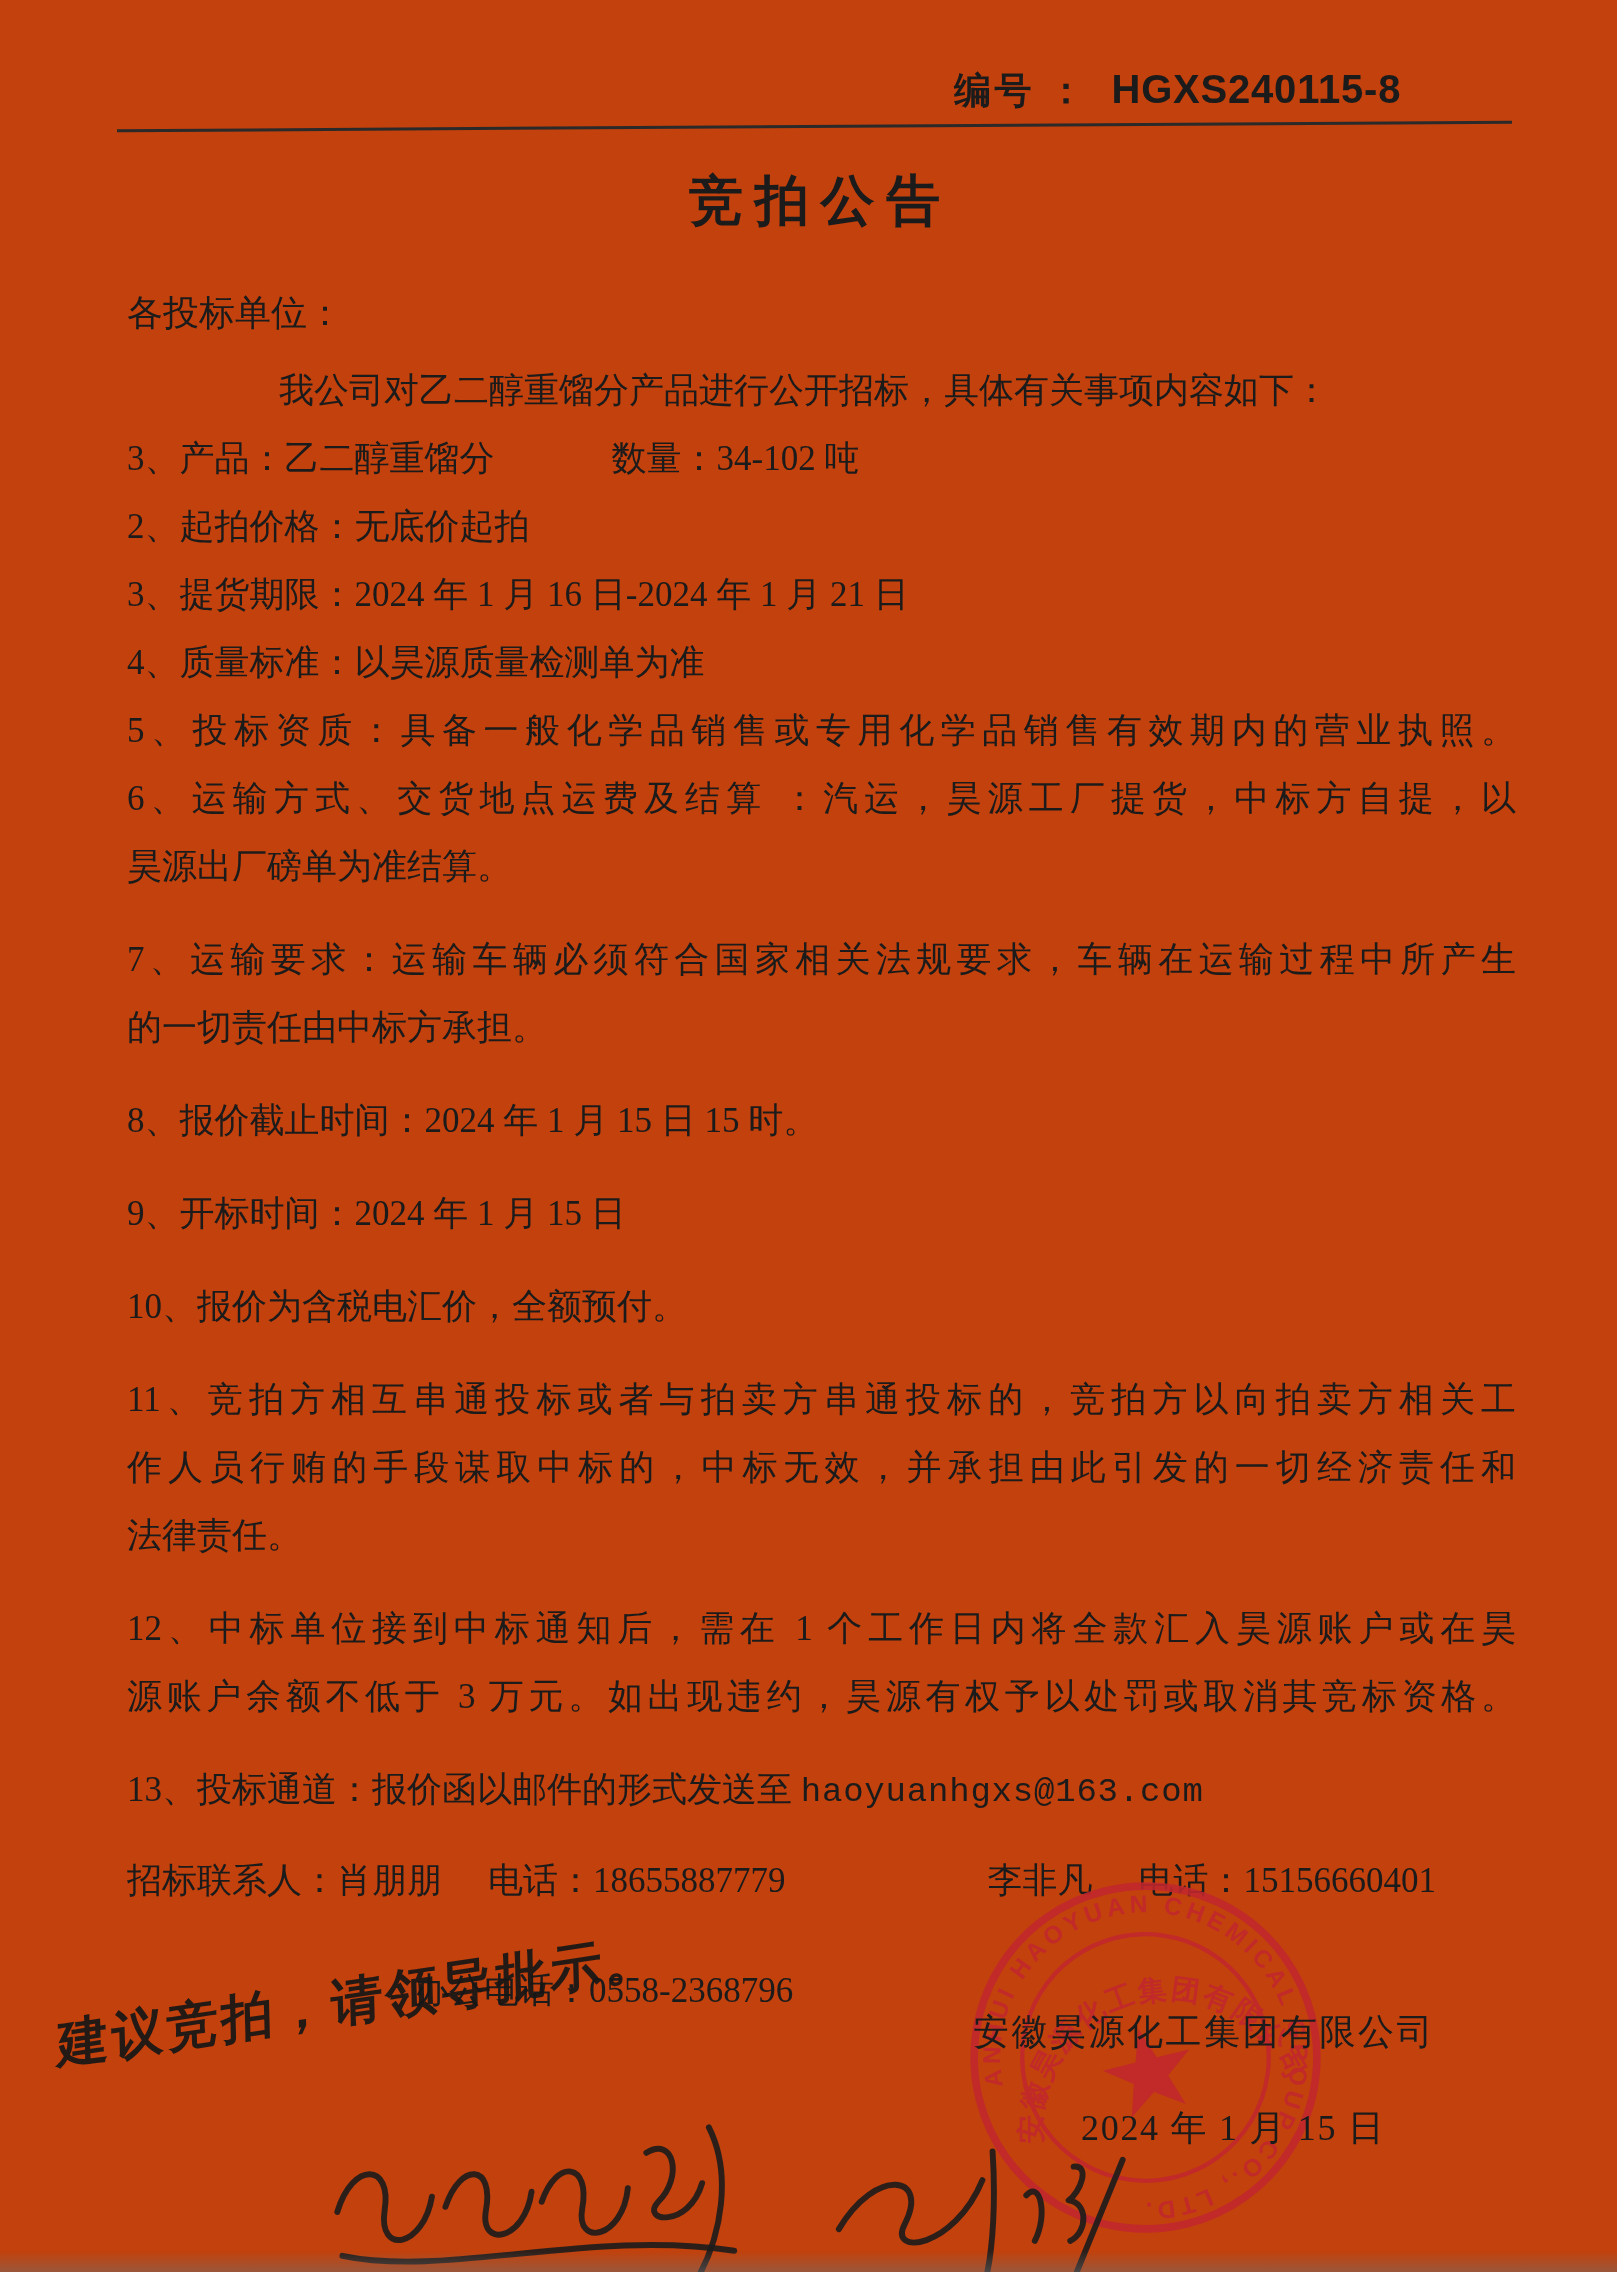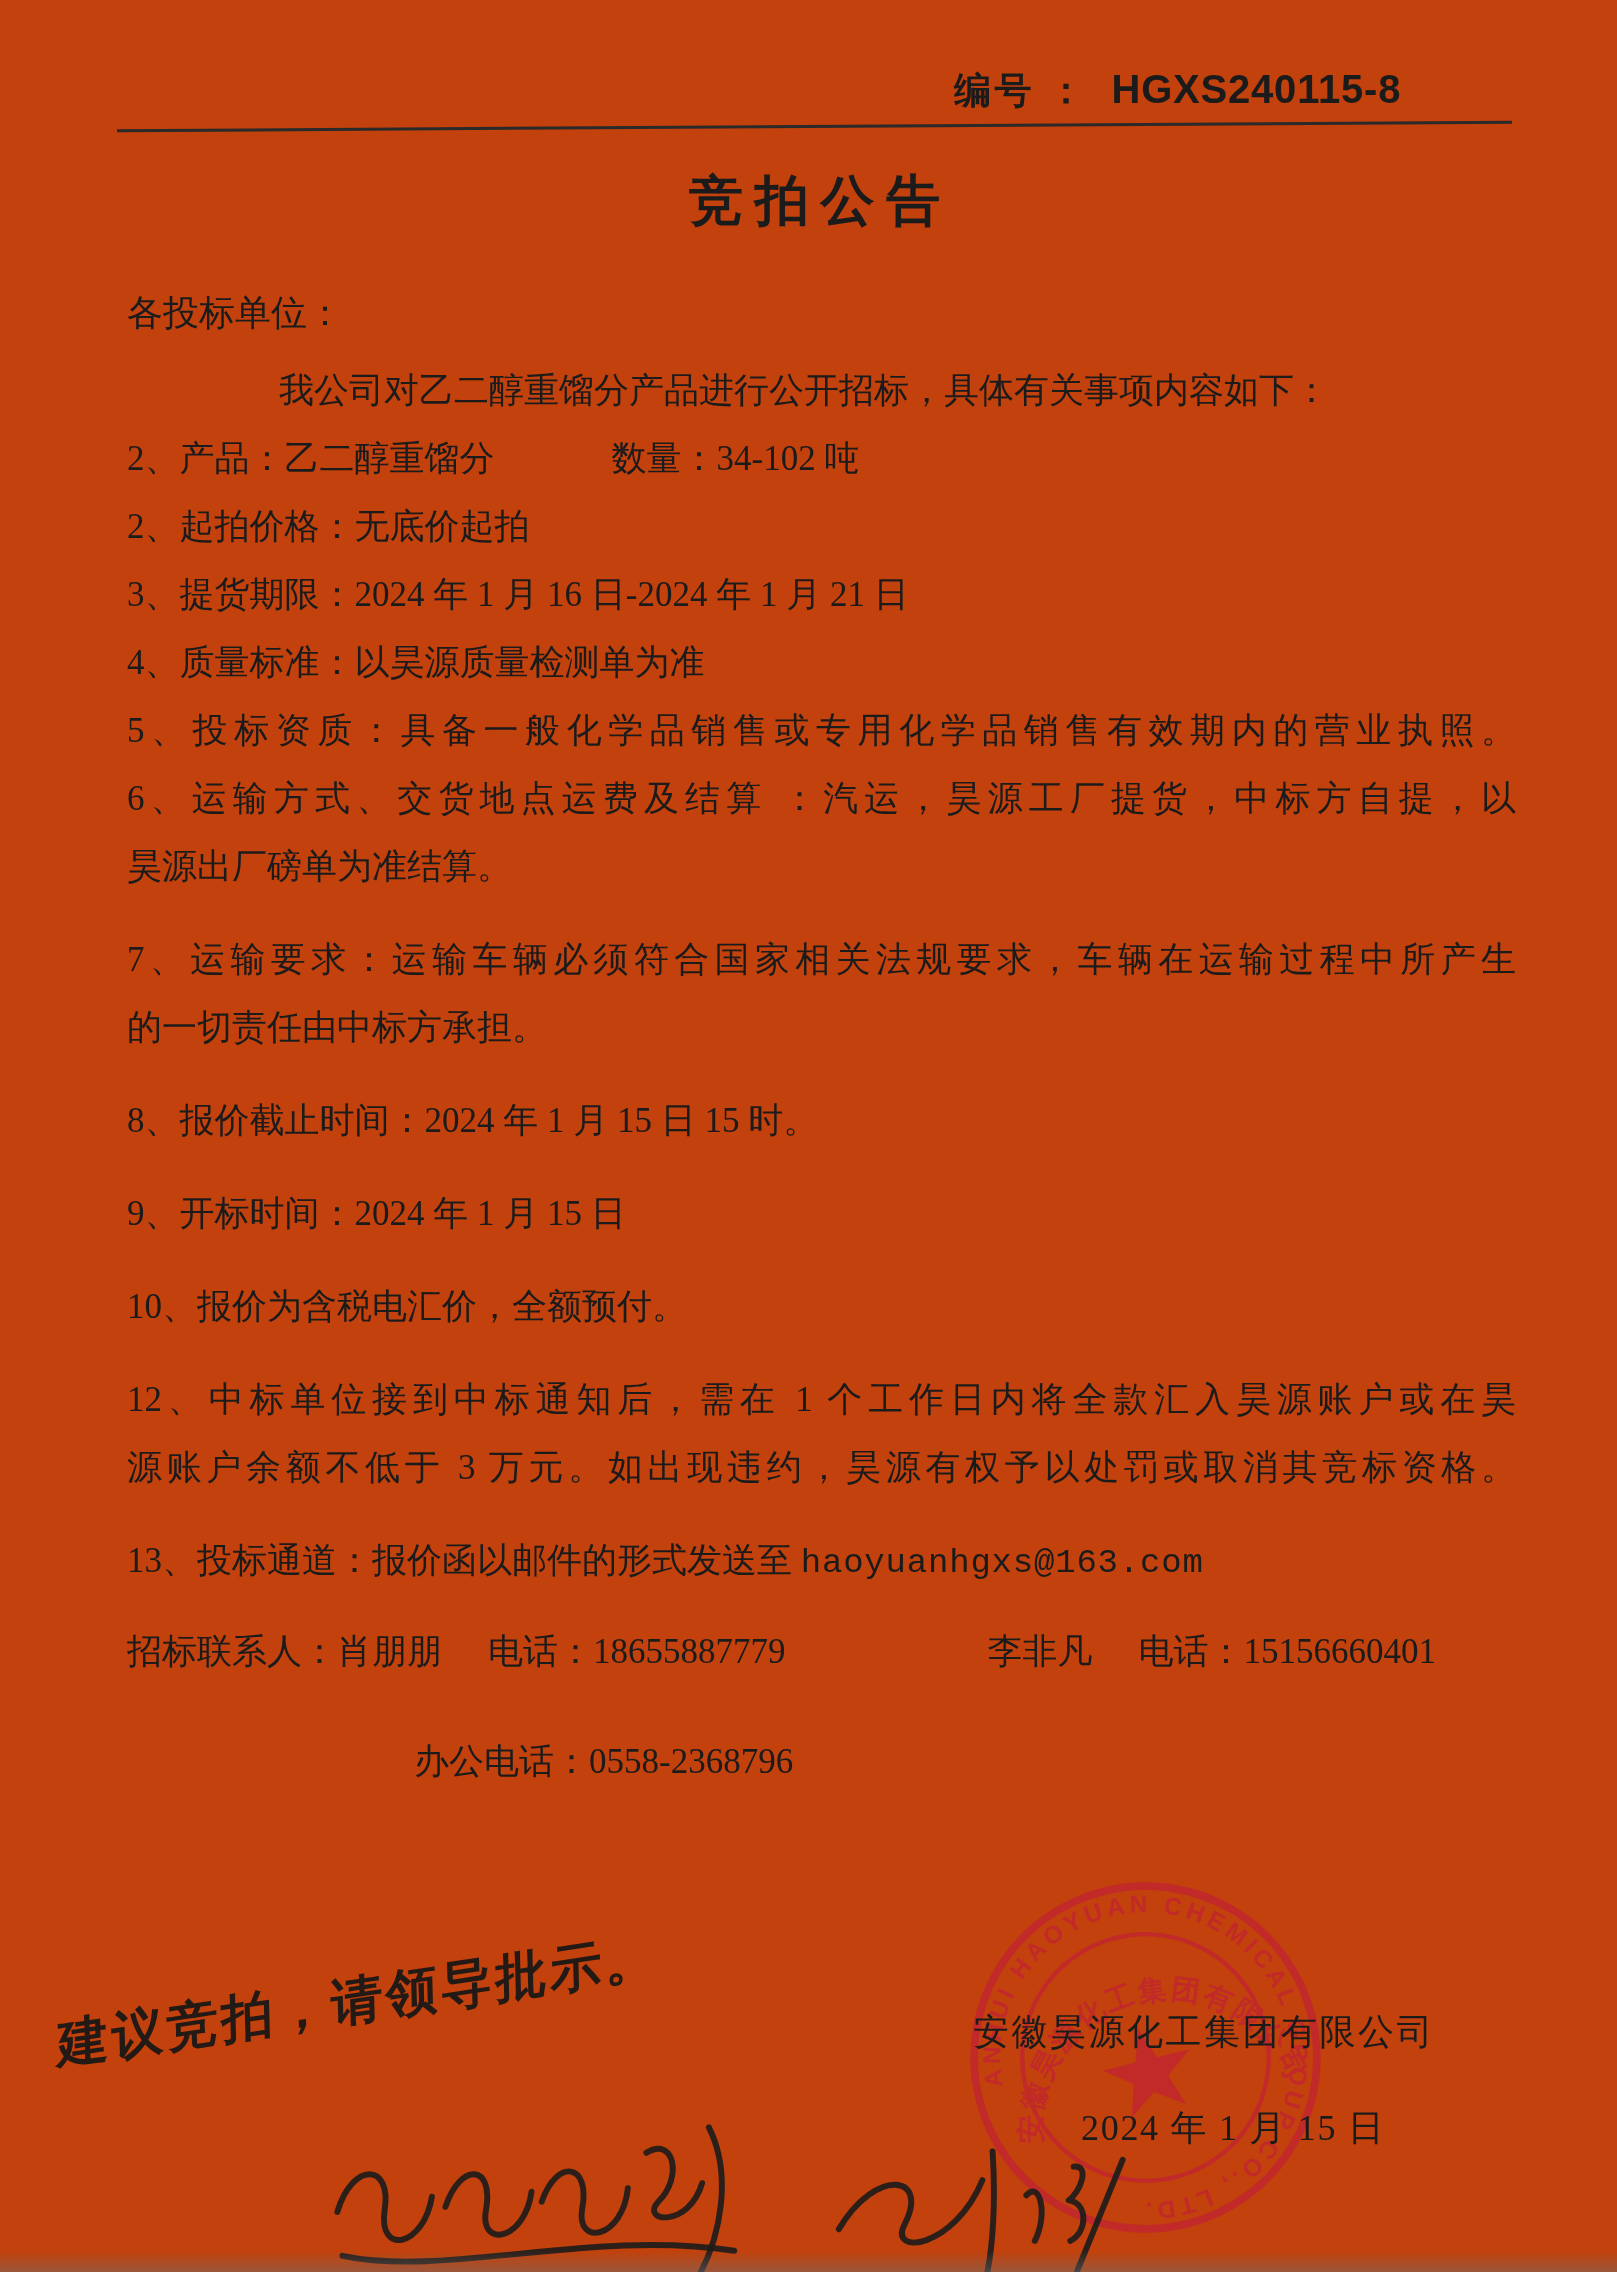--- a/index.html
+++ b/index.html
@@ -60,21 +60,21 @@
   </div>
   <div class="rule"></div>
 
   <div class="title">竞拍公告</div>
 
   <div class="bodytext">
     <div class="salutation">各投标单位：</div>
     <div class="intro">我公司对乙二醇重馏分产品进行公开招标，具体有关事项内容如下：</div>
 
     <div class="item">
-      <span class="line" style="display:inline">2、产品：乙二醇重馏分</span><span class="qty">数量：34-102 吨</span>
+      <span class="line" style="display:inline">3、产品：乙二醇重馏分</span><span class="qty">数量：34-102 吨</span>
     </div>
     <div class="item">
       <span class="line">2、起拍价格：无底价起拍</span>
     </div>
     <div class="item">
       <span class="line">3、提货期限：2024 年 1 月 16 日-2024 年 1 月 21 日</span>
     </div>
     <div class="item">
       <span class="line">4、质量标准：以昊源质量检测单为准</span>
     </div>
@@ -90,20 +90,25 @@
       <span class="line">的一切责任由中标方承担。</span>
     </div>
     <div class="item sp">
       <span class="line">8、报价截止时间：2024 年 1 月 15 日 15 时。</span>
     </div>
     <div class="item sp">
       <span class="line">9、开标时间：2024 年 1 月 15 日</span>
     </div>
     <div class="item sp">
       <span class="line">10、报价为含税电汇价，全额预付。</span>
+    </div>
+    <div class="item sp">
+      <span class="line full">11、竞拍方相互串通投标或者与拍卖方串通投标的，竞拍方以向拍卖方相关工</span>
+      <span class="line full">作人员行贿的手段谋取中标的，中标无效，并承担由此引发的一切经济责任和</span>
+      <span class="line">法律责任。</span>
     </div>
     <div class="item sp">
       <span class="line full">12、中标单位接到中标通知后，需在 1 个工作日内将全款汇入昊源账户或在昊</span>
       <span class="line full">源账户余额不低于 3 万元。如出现违约，昊源有权予以处罚或取消其竞标资格。</span>
     </div>
     <div class="item sp">
       <span style="display:inline" class="line">13、投标通道：报价函以邮件的形式发送至 </span><span class="email">haoyuanhgxs@163.com</span>
     </div>
 
     <div class="contactrow">

